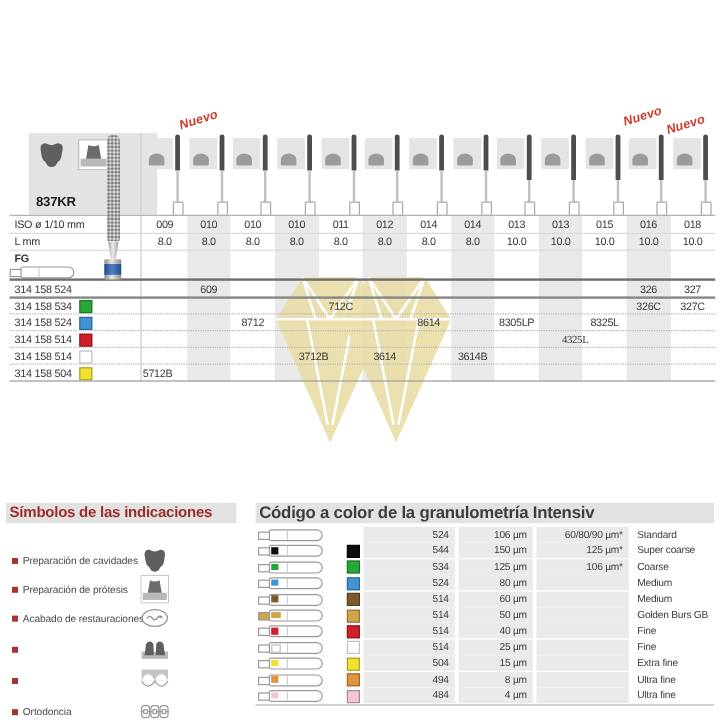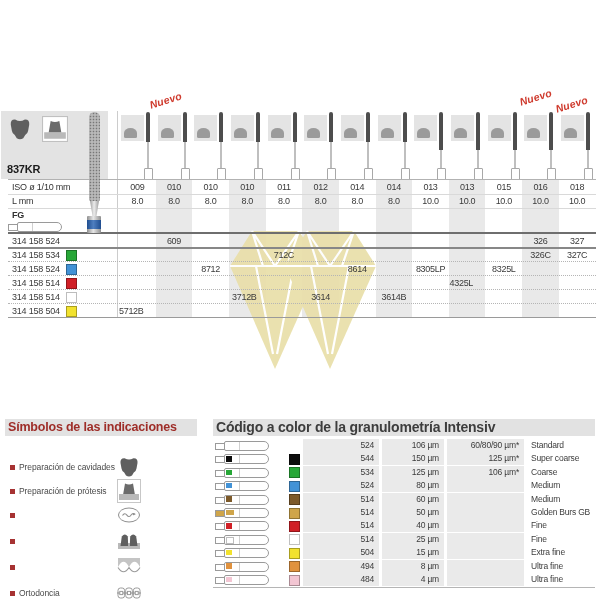--- a/index.html
+++ b/index.html
@@ -5,21 +5,21 @@
   html,body{margin:0;padding:0}
   body{
     width:600px;height:600px;position:relative;overflow:hidden;
     background:#fff;color:#333;
     font-family:"Liberation Sans","DejaVu Sans",sans-serif;
   }
   .abs{position:absolute}
   
   #catalog{position:absolute;left:0;top:0;width:600px;height:420px}
   .stripe{position:absolute;top:180px;height:138px;background:#e9e9e9;z-index:1}
-  .hdrbox{position:absolute;left:1px;top:111px;width:107px;height:68px;background:#e3e3e3;z-index:2}
+  .hdrbox{position:absolute;left:24px;top:111px;width:107px;height:68px;background:#e3e3e3;z-index:2}
   .hdrbox .model{position:absolute;left:6px;bottom:4px;font-size:11px;font-weight:bold;color:#1c1c1c;letter-spacing:-0.2px}
   .hdrbox svg{position:absolute;top:5px}
   .vline{position:absolute;left:117px;top:111px;width:1px;height:207px;background:#cccccc;z-index:4}
   .hline{position:absolute;left:8px;width:588px;height:1px;background:#d9d9d9;z-index:4}
   .row-label{position:absolute;left:12px;font-size:9px;color:#333;z-index:3;letter-spacing:-0.2px}
   .cell{position:absolute;height:13px;line-height:13px;text-align:center;font-size:9px;color:#3a3a3a;z-index:3;letter-spacing:-0.3px;white-space:nowrap}
   .pict{position:absolute;top:115px;width:23px;height:26px;background:#e4e4e4;z-index:2}
   .tooth{position:absolute;left:3px;bottom:3px;width:13px;height:10px;background:#9b9b9b;border-radius:50% 50% 12% 12%}
   .rod{position:absolute;top:112px;width:4px;background:#4d4d4d;border-radius:2px 2px 0 0;z-index:2}
   .neck{position:absolute;width:2px;background:#bfbfbf;z-index:2}
@@ -252,25 +252,25 @@
         <div class="hline" style="top: 261px; background: none; border-top: 1px dotted rgb(181, 181, 181); height: 0px;"></div>
         <div class="code-label" style="top: 263.5px;">314 158 524</div>
         <div class="code-sq" style="top: 264px; background: rgb(66, 146, 214);"></div>
         <div class="cell" style="left: 192.3px; width: 36.65px; top: 263px;">8712</div>
         <div class="cell" style="left: 338.9px; width: 36.65px; top: 263px;">8614</div>
         <div class="cell" style="left: 412.2px; width: 36.65px; top: 263px;">8305LP</div>
         <div class="cell" style="left: 485.5px; width: 36.65px; top: 263px;">8325L</div>
         <div class="hline" style="top: 275px; background: none; border-top: 1px dotted rgb(181, 181, 181); height: 0px;"></div>
         <div class="code-label" style="top: 277.5px;">314 158 514</div>
         <div class="code-sq" style="top: 278px; background: rgb(208, 31, 38);"></div>
-        <div class="cell" style="left: 443px; width: 36.65px; top: 277px;">4325L</div>
+        <div class="cell" style="left: 461px; width: 36.65px; top: 277px; font-family: Liberation Serif, serif;">4325L</div>
         <div class="hline" style="top: 289px; background: none; border-top: 1px dotted rgb(181, 181, 181); height: 0px;"></div>
         <div class="code-label" style="top: 291.5px;">314 158 514</div>
         <div class="code-sq" style="top: 292px; background: rgb(255, 255, 255); border-color: rgb(189, 189, 189);"></div>
-        <div class="cell" style="left: 226px; width: 36.65px; top: 291px;">3712B</div>
+        <div class="cell" style="left: 243px; width: 36.65px; top: 291px;">3712B</div>
         <div class="cell" style="left: 302.25px; width: 36.65px; top: 291px;">3614</div>
         <div class="cell" style="left: 375.55px; width: 36.65px; top: 291px;">3614B</div>
         <div class="hline" style="top: 303px; background: none; border-top: 1px dotted rgb(181, 181, 181); height: 0px;"></div>
         <div class="code-label" style="top: 305.5px;">314 158 504</div>
         <div class="code-sq" style="top: 306px; background: rgb(242, 226, 46);"></div>
         <div class="cell" style="left: 119px; width: 21px; top: 305px;">5712B</div>
         <div class="hline" style="top: 317px; background: rgb(154, 154, 154);"></div>
       </div>
   </div>
 
@@ -288,20 +288,21 @@
           <div class="sbullet"></div>
           <div class="slabel">Preparación de prótesis</div>
           <span class="sicon"><svg width="24" height="24" viewBox="0 0 24 24">
               <rect x="0.5" y="0.5" width="23" height="23" fill="#fff" stroke="#c7c7c7"></rect>
               <rect x="2" y="15" width="20" height="6" fill="#b9b9b9"></rect>
               <path d="M8,4.5 Q12,6.5 16,4.5 L17.8,15 L6.2,15 Z" fill="#6b6b6b"></path>
             </svg></span>
         </div>
         <div class="sitem" style="top: 84px;">
           <div class="sbullet"></div>
+          <div class="slabel">Acabado de restauraciones</div>
           <span class="sicon"><svg width="24" height="24" viewBox="0 0 24 24">
               <ellipse cx="12" cy="12" rx="10.5" ry="7" fill="#fff" stroke="#8f8f8f"></ellipse>
               <path d="M5.5,12.5 q2.2,-3.4 4.4,-0.4 q2.2,3 4.4,-0.4 q1.6,-2.4 4,-0.2" fill="none" stroke="#8f8f8f" stroke-width="1.1"></path>
               <circle cx="16.6" cy="11.2" r="1" fill="#8f8f8f"></circle>
             </svg></span>
         </div>
         <div class="sitem" style="top: 110px;">
           <div class="sbullet"></div>
           <span class="sicon"><svg width="24" height="24" viewBox="0 0 24 24">
               <rect x="1" y="14" width="22" height="6" fill="#b9b9b9"></rect>

